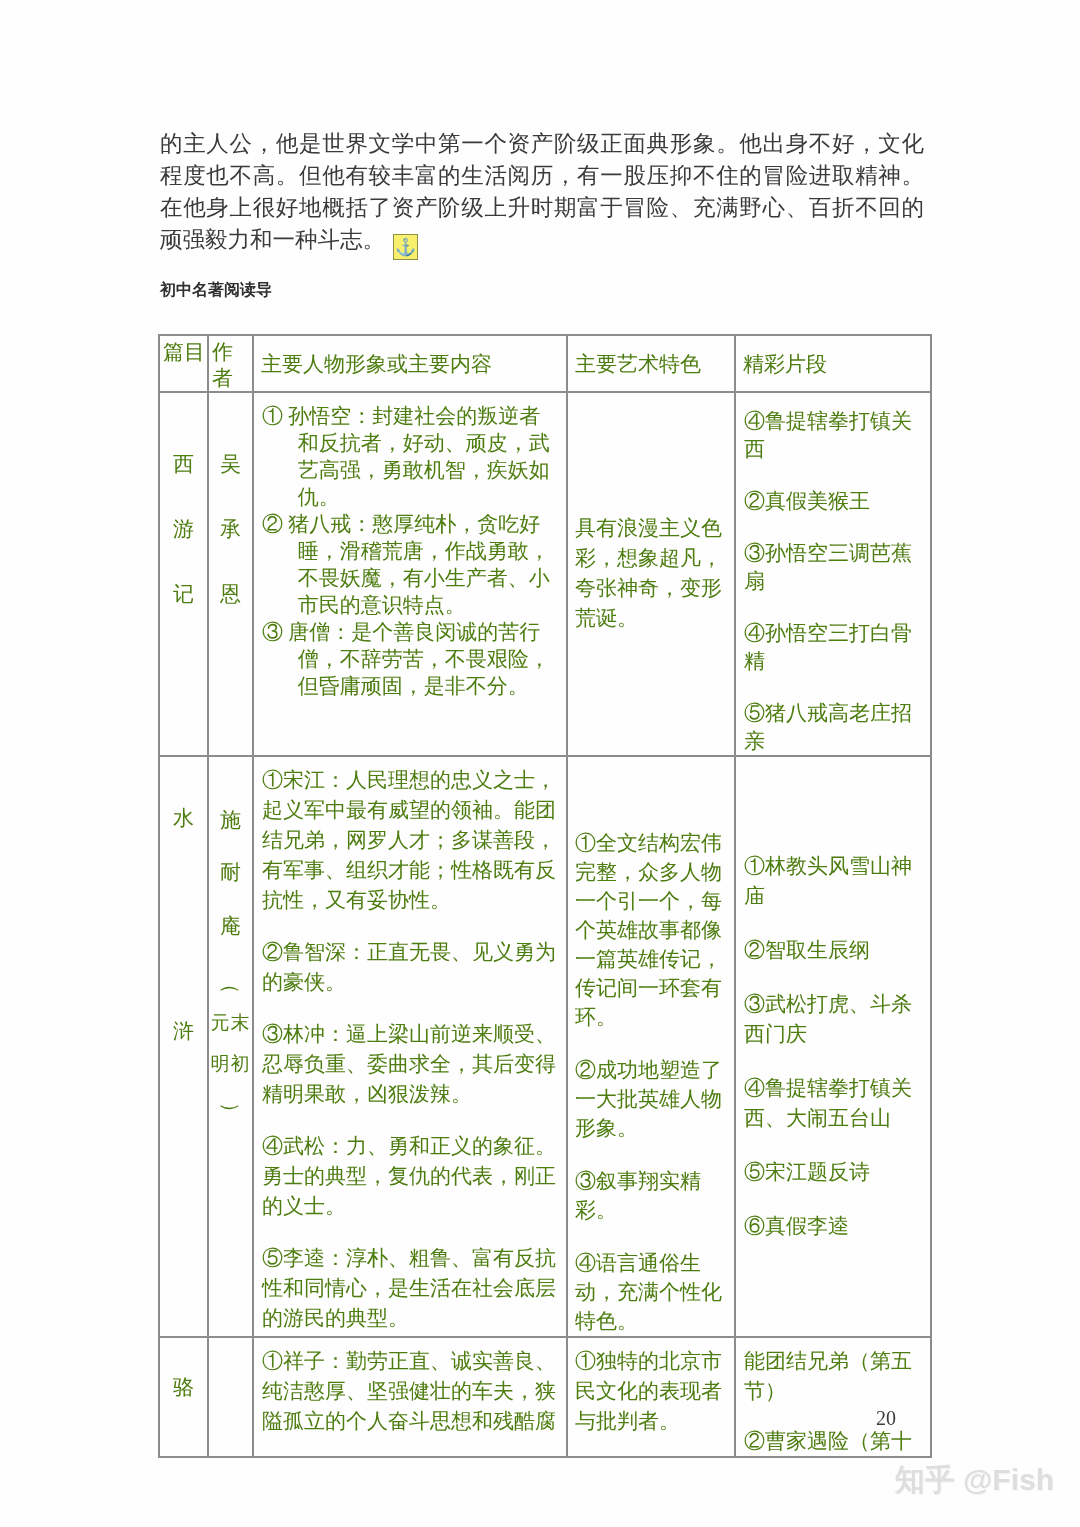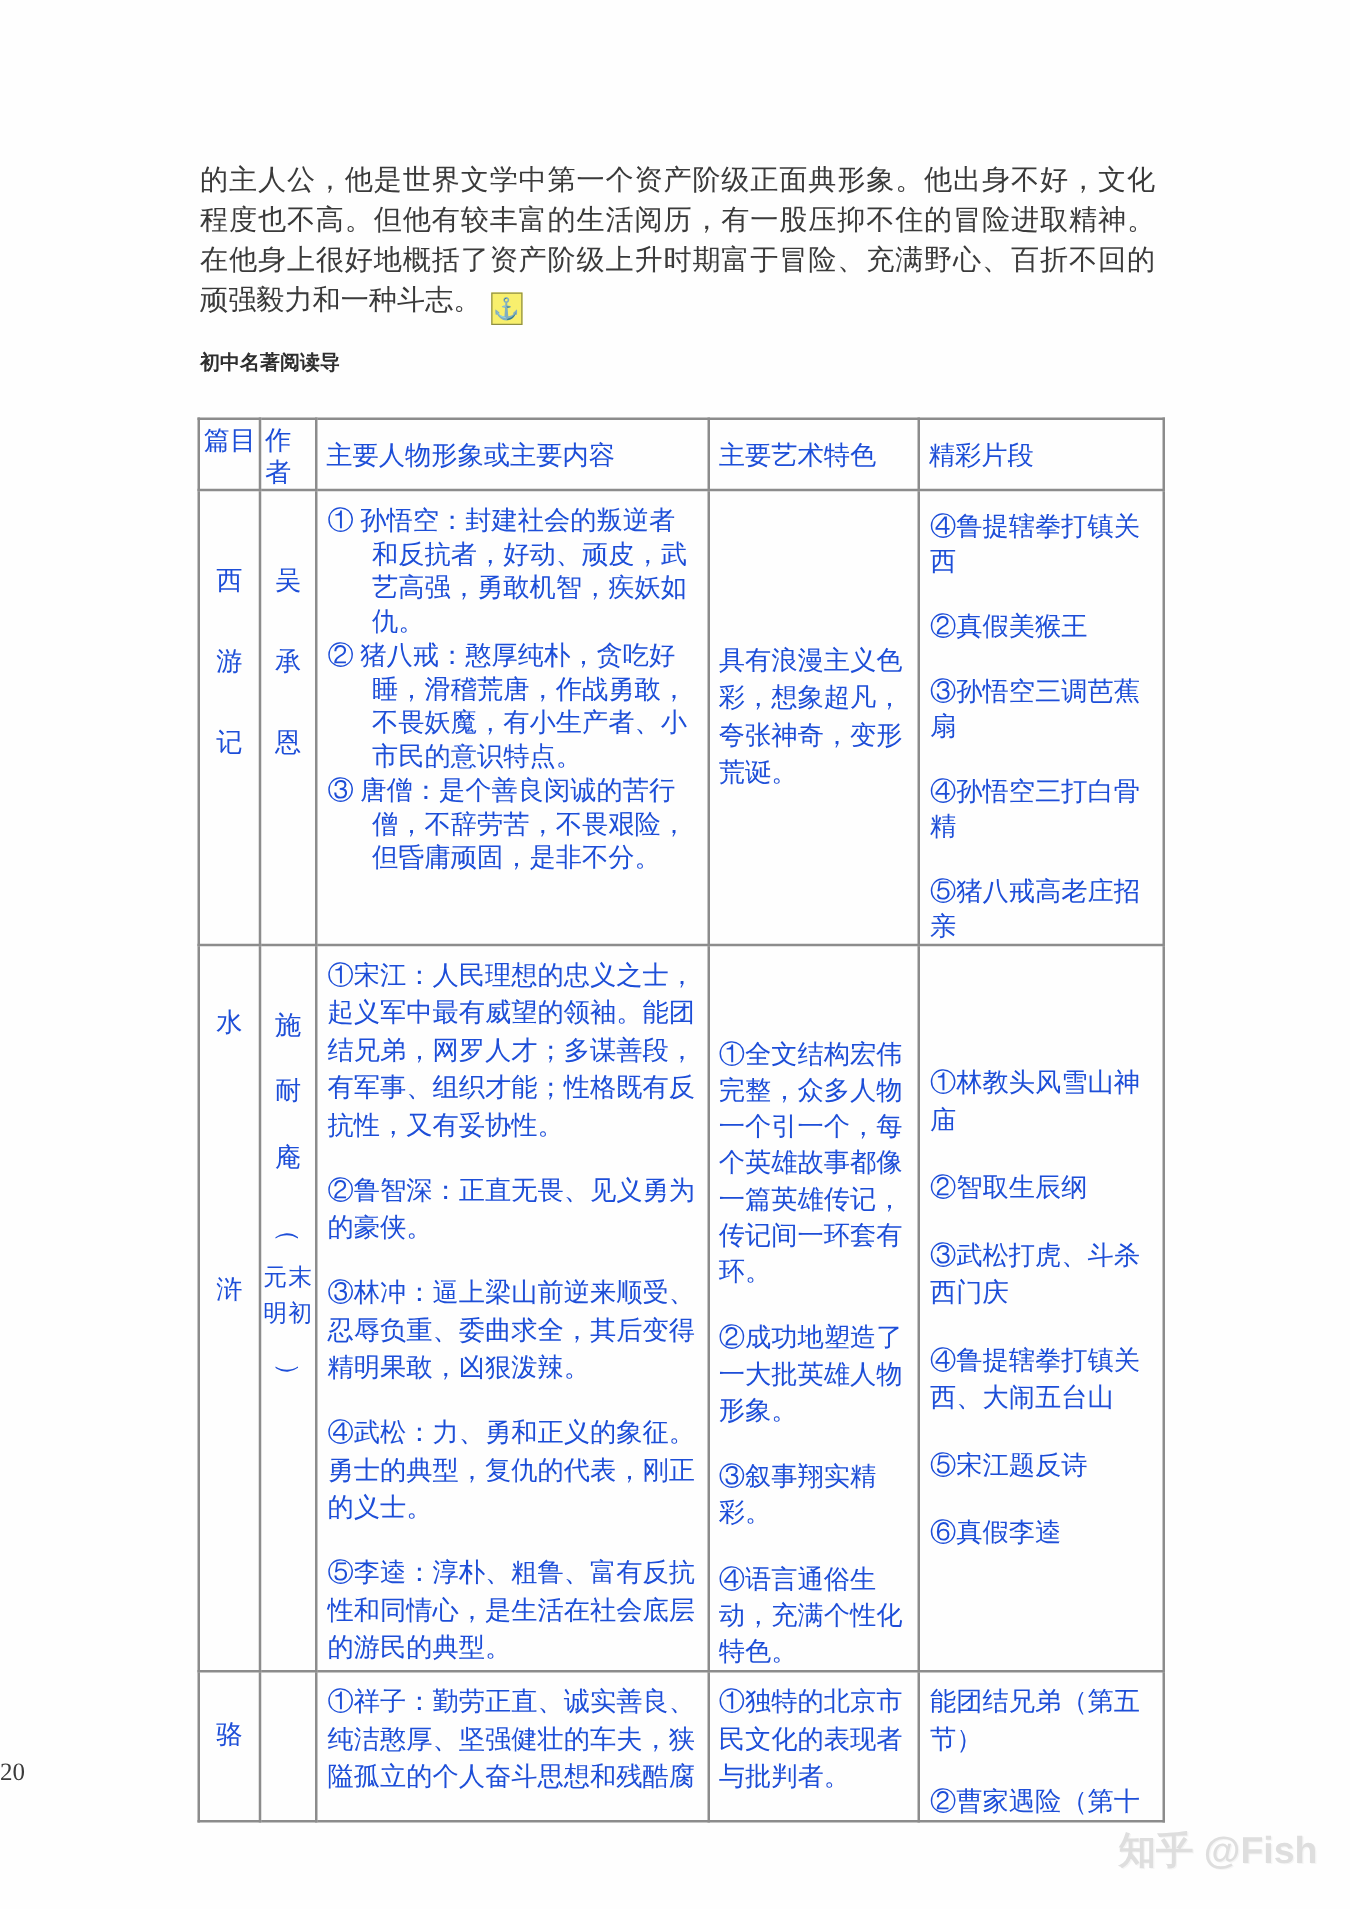--- a/index.html
+++ b/index.html
@@ -9,21 +9,21 @@
 
   
   .intro { position:absolute; left:160px; top:128px; width:764px; font-size:22.5px; line-height:32px; text-align:justify; color:#3a3a3a; }
   .anchor-chip { display:inline-block; width:25px; height:26px; background:#f8ef6d; border:1px solid #8f8f45; text-align:center; line-height:25px; font-size:17px; color:#1d1d1d; vertical-align:-6px; margin-left:8px; }
 
   
   .heading { position:absolute; left:160px; top:280px; font-size:16px; font-weight:bold; color:#2e2e2e; }
 
   
   table { position:absolute; left:158px; top:334px; width:772px; border-collapse:collapse; table-layout:fixed; }
-  td { border:2px solid #8c8c8c; vertical-align:top; overflow:hidden; font-size:21px; color:#1d4ed8; padding:0; }
+  td { border:2px solid #8c8c8c; vertical-align:top; overflow:hidden; font-size:21px; color:#4d7c0f; padding:0; }
 
   .hdr td { font-size:21px; }
   .hdr .h-small { padding:3px 0 0 3px; line-height:26px; }
   .hdr .h-main { padding:14px 0 0 7px; }
 
   
   .vcol { text-align:center; line-height:27px; }
   .vchar { line-height:27px; }
   .vchar-sm { font-size:19px; line-height:23px; letter-spacing:1px; }
   .rot { display:inline-block; transform:rotate(90deg); }
@@ -46,21 +46,21 @@
   
   .exc-cell { padding:0 4px 0 8px; line-height:28px; }
   .exc-pad-1 { padding-top:14px; }
   .exc-pad-2 { padding-top:94px; line-height:30px;margin-left:28px; }
   .exc-pad-3 { padding-top:8px; line-height:30px; }
   .exc-cell .item { margin-bottom:24px; }
   .exc-pad-3 .item { margin-bottom:20px; }
   .exc-cell .item:last-child { margin-bottom:0; }
 
   
-  .page-number { position:absolute; left:0; top:1407px; width:896px; text-align:left; font-size:20px; color:#3b3b3b; }
+  .page-number { position:absolute; left:0; top:1407px; width:896px; text-align:right; font-size:20px; color:#3b3b3b; }
   .watermark { position:absolute; right:26px; top:1460px; font-size:30px; color:#dedede; font-family:"Liberation Sans","DejaVu Sans",sans-serif; font-weight:bold; text-shadow:1px 1px 0 #f5f5f5; }
 </style>
 </head>
 <body>
 
 <div class="page">
 
   <div class="intro"><span>的主人公，他是世界文学中第一个资产阶级正面典形象。他出身不好，文化程度也不高。但他有较丰富的生活阅历，有一股压抑不住的冒险进取精神。在他身上很好地概括了资产阶级上升时期富于冒险、充满野心、百折不回的顽强毅力和一种斗志。</span><span class="anchor-chip">⚓</span></div>
 
   <div class="heading">初中名著阅读导</div>
@@ -115,21 +115,21 @@
       <td class="vcol" style="padding-top:48px">
         <div class="vchar">水</div>
         <div class="vchar" style="margin-top:186px">浒</div>
       </td>
       <td class="vcol" style="padding-top:50px">
         <div class="vchar">施</div>
         <div class="vchar" style="margin-top:25px">耐</div>
         <div class="vchar" style="margin-top:27px">庵</div>
         <div class="vchar" style="margin-top:30px"><span class="rot">（</span></div>
         <div class="vchar-sm" style="margin-top:14px">元末</div>
-        <div class="vchar-sm" style="margin-top:6px">明初</div>
+        <div class="vchar-sm" style="margin-top:18px">明初</div>
         <div class="vchar" style="margin-top:24px"><span class="rot">）</span></div>
       </td>
       <td class="content-cell-2">
         <div class="para">①宋江：人民理想的忠义之士，起义军中最有威望的领袖。能团结兄弟，网罗人才；多谋善段，有军事、组织才能；性格既有反抗性，又有妥协性。</div>
         <div class="para">②鲁智深：正直无畏、见义勇为的豪侠。</div>
         <div class="para">③林冲：逼上梁山前逆来顺受、忍辱负重、委曲求全，其后变得精明果敢，凶狠泼辣。</div>
         <div class="para">④武松：力、勇和正义的象征。勇士的典型，复仇的代表，刚正的义士。</div>
         <div class="para">⑤李逵：淳朴、粗鲁、富有反抗性和同情心，是生活在社会底层的游民的典型。</div>
       </td>
       <td class="feat-cell feat-pad-2">

